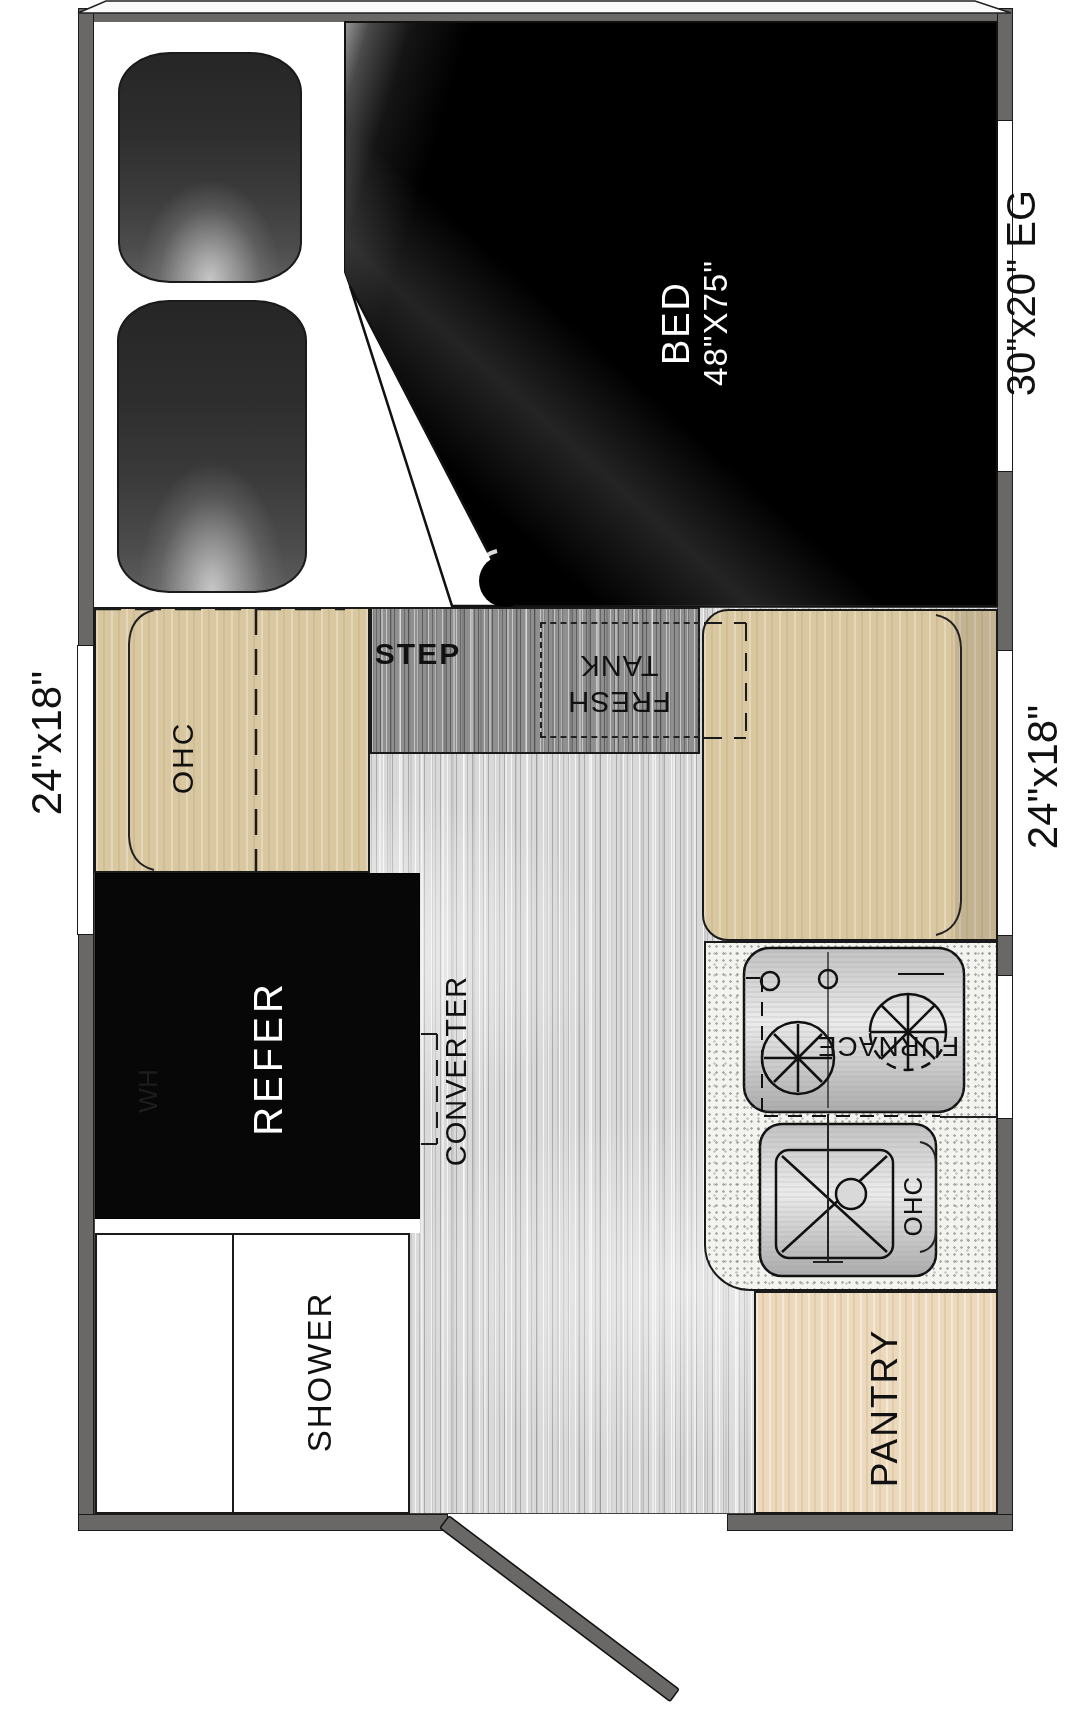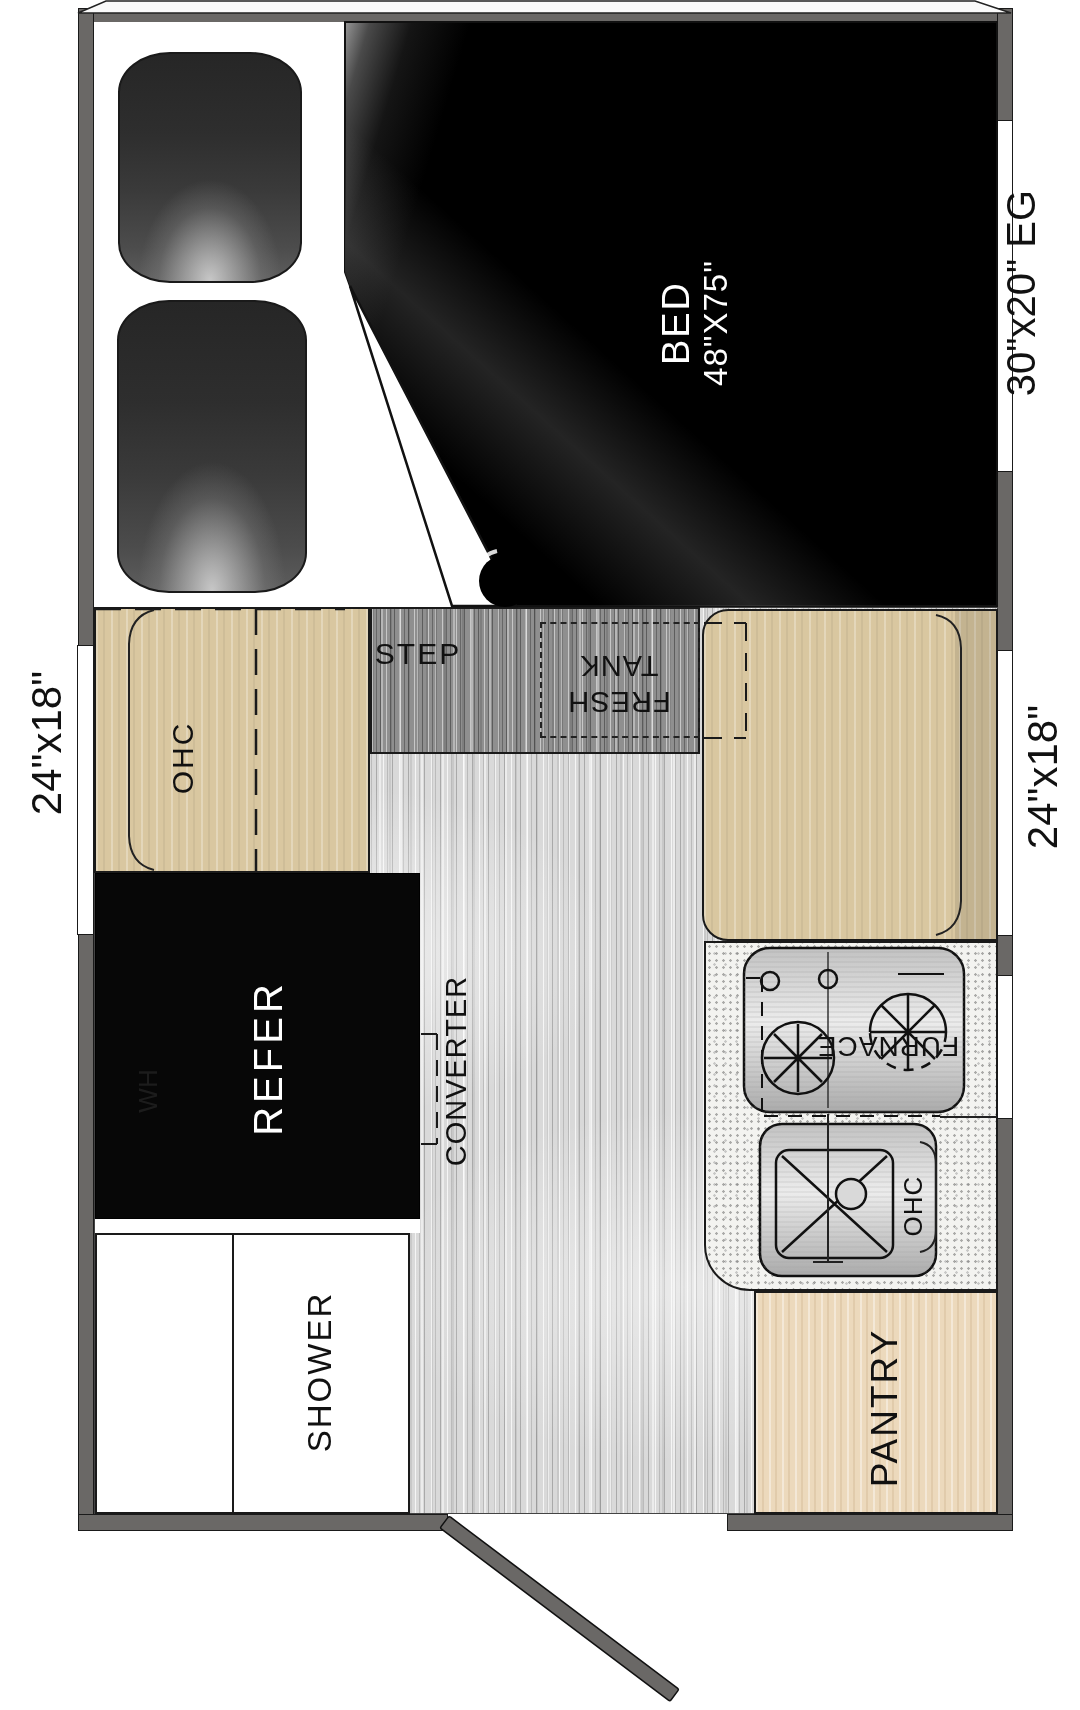--- a/index.html
+++ b/index.html
@@ -3,21 +3,21 @@
 <meta charset="utf-8">
 <style>
   html,body{margin:0;padding:0;background:#fff;}
   #canvas{position:relative;width:1080px;height:1710px;background:#fff;overflow:hidden;
           font-family:"Liberation Sans",sans-serif;}
   .abs{position:absolute;box-sizing:border-box;}
   .wall{background:#6a6866;border:1.5px solid #1a1a1a;}
   .window{background:#ffffff;border:1.5px solid #1a1a1a;}
   .lbl{position:absolute;white-space:nowrap;color:#111;
        transform:translate(-50%,-50%) rotate(-90deg);transform-origin:center;}
-  .lbl.horiz{transform:translate(-50%,-50%);}
+  .lbl.horiz{transform:translate(-50%,-50%);font-weight:bold;}
   .lbl.flip{transform:translate(-50%,-50%) rotate(180deg);text-align:center;}
   .lbl.white{color:#fff;}
   .cab{background:#fff;}
   .seat{border:2px solid #1a1a1a;border-radius:52px/40px;
         background:
           radial-gradient(55% 62% at 50% 100%, rgba(205,205,205,.95), rgba(130,130,130,.35) 52%, rgba(0,0,0,0) 72%),
           linear-gradient(180deg,#262626 0%,#2e2e2e 35%,#3a3a3a 60%,#4c4c4c 85%,#5e5e5e 100%);}
   .floor{background-color:#d9d9d9;
     background-image:
       radial-gradient(ellipse 45% 28% at 28% 38%, rgba(255,255,255,.55), rgba(255,255,255,0) 65%),

